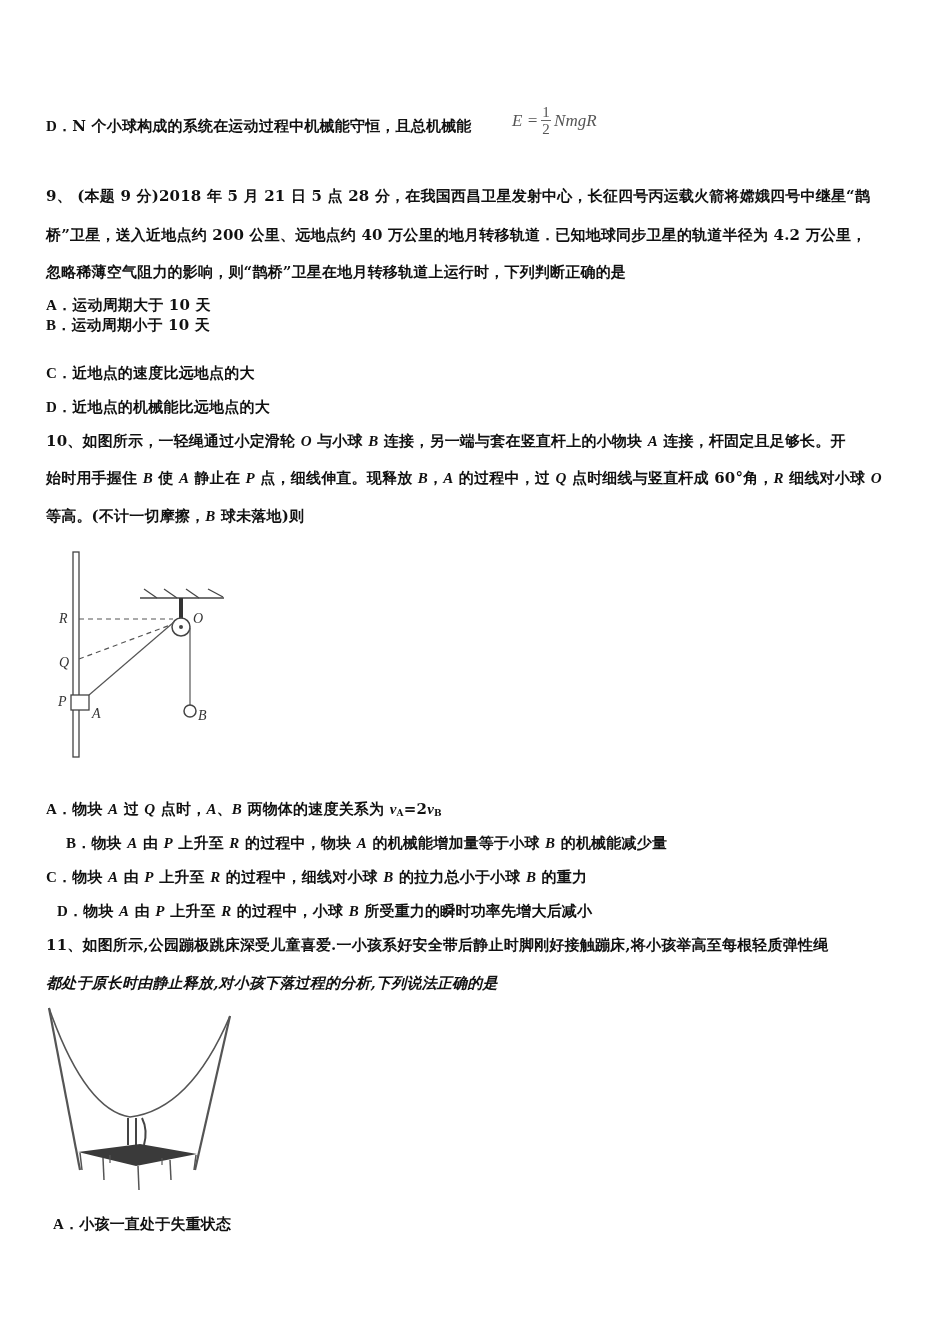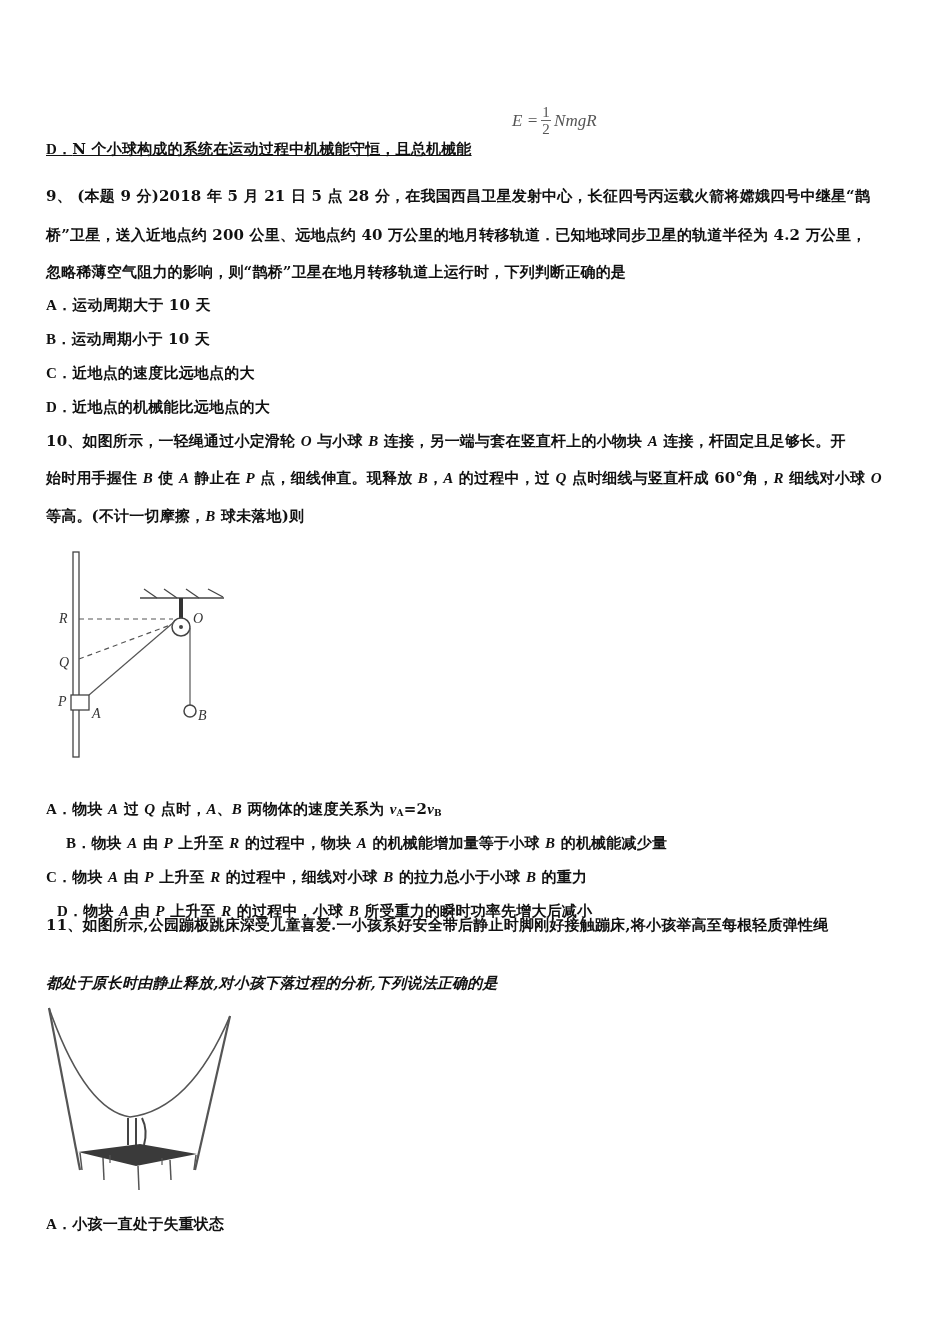--- a/index.html
+++ b/index.html
@@ -62,41 +62,41 @@
       font-size: 9px;
       vertical-align: -2px;
     }
     .figure {
       position: absolute;
     }
   </style>
 </head>
 <body>
 
-<div class="line" style="top:139px;text-decoration:underline;">
+<div class="line" style="top:116px;">
   <span class="opt-letter">D．</span><span>N 个小球构成的系统在运动过程中机械能守恒，且总机械能</span>
 </div>
 <div class="formula">
   <span>E =</span>
   <span class="frac">
     <span>1</span>
     <span class="bar"></span>
     <span>2</span>
   </span>
   <span>NmgR</span>
 </div>
 
 <div class="line" style="top:186px;">9、 (本题 9 分)2018 年 5 月 21 日 5 点 28 分，在我国西昌卫星发射中心，长征四号丙运载火箭将嫦娥四号中继星“鹊</div>
 <div class="line" style="top:225px;">桥”卫星，送入近地点约 200 公里、远地点约 40 万公里的地月转移轨道．已知地球同步卫星的轨道半径为 4.2 万公里，</div>
 <div class="line" style="top:262px;">忽略稀薄空气阻力的影响，则“鹊桥”卫星在地月转移轨道上运行时，下列判断正确的是</div>
 
 <div class="line" style="top:295px;">
   <span class="opt-letter">A．</span><span>运动周期大于 10 天</span>
 </div>
-<div class="line" style="top:329px;text-align:center;">
+<div class="line" style="top:315px;text-align:center;">
   <span class="opt-letter">B．</span><span>运动周期小于 10 天</span>
 </div>
 <div class="line" style="top:363px;">
   <span class="opt-letter">C．</span><span>近地点的速度比远地点的大</span>
 </div>
 <div class="line" style="top:397px;">
   <span class="opt-letter">D．</span><span>近地点的机械能比远地点的大</span>
 </div>
 
 <div class="line" style="top:431px;">
@@ -149,21 +149,21 @@
 <div class="line" style="top:833px;margin-left:20px;">
   <span class="opt-letter">B．</span><span>物块 </span><span class="it">A</span><span> 由 </span><span class="it">P</span><span> 上升至 </span><span class="it">R</span><span> 的过程中，物块 </span><span class="it">A</span><span> 的机械能增加量等于小球 </span><span class="it">B</span><span> 的机械能减少量</span>
 </div>
 <div class="line" style="top:867px;">
   <span class="opt-letter">C．</span><span>物块 </span><span class="it">A</span><span> 由 </span><span class="it">P</span><span> 上升至 </span><span class="it">R</span><span> 的过程中，细线对小球 </span><span class="it">B</span><span> 的拉力总小于小球 </span><span class="it">B</span><span> 的重力</span>
 </div>
 <div class="line" style="top:901px;margin-left:11px;">
   <span class="opt-letter">D．</span><span>物块 </span><span class="it">A</span><span> 由 </span><span class="it">P</span><span> 上升至 </span><span class="it">R</span><span> 的过程中，小球 </span><span class="it">B</span><span> 所受重力的瞬时功率先增大后减小</span>
 </div>
 
-<div class="line" style="top:915px;">11、如图所示,公园蹦极跳床深受儿童喜爱.一小孩系好安全带后静止时脚刚好接触蹦床,将小孩举高至每根轻质弹性绳</div>
+<div class="line" style="top:935px;">11、如图所示,公园蹦极跳床深受儿童喜爱.一小孩系好安全带后静止时脚刚好接触蹦床,将小孩举高至每根轻质弹性绳</div>
 <div class="line" style="top:973px;font-style:italic;">都处于原长时由静止释放,对小孩下落过程的分析,下列说法正确的是</div>
 
 <svg class="figure" style="left:40px;top:1000px;" width="220" height="200" viewBox="0 0 220 200">
 
   <line x1="9" y1="8" x2="40" y2="170" stroke="#555" stroke-width="2.2"></line>
 
   <line x1="190" y1="16" x2="155" y2="170" stroke="#555" stroke-width="2.2"></line>
 
   <path d="M 9 8 Q 45 110 90 117 Q 150 110 190 16" fill="none" stroke="#555" stroke-width="1.6"></path>
 
@@ -175,15 +175,15 @@
 
   <line x1="40" y1="153" x2="42" y2="170" stroke="#555" stroke-width="1.5"></line>
   <line x1="63" y1="158" x2="64" y2="180" stroke="#555" stroke-width="1.5"></line>
   <line x1="98" y1="166" x2="99" y2="190" stroke="#555" stroke-width="1.5"></line>
   <line x1="130" y1="160" x2="131" y2="180" stroke="#555" stroke-width="1.5"></line>
   <line x1="156" y1="155" x2="154" y2="170" stroke="#555" stroke-width="1.5"></line>
   <line x1="70" y1="155" x2="70" y2="163" stroke="#555" stroke-width="1.2"></line>
   <line x1="122" y1="158" x2="122" y2="165" stroke="#555" stroke-width="1.2"></line>
 </svg>
 
-<div class="line" style="top:1214px;">
+<div class="line" style="top:1214px;margin-left:7px;">
   <span class="opt-letter">A．</span><span>小孩一直处于失重状态</span>
 </div>
 
 </body></html>

